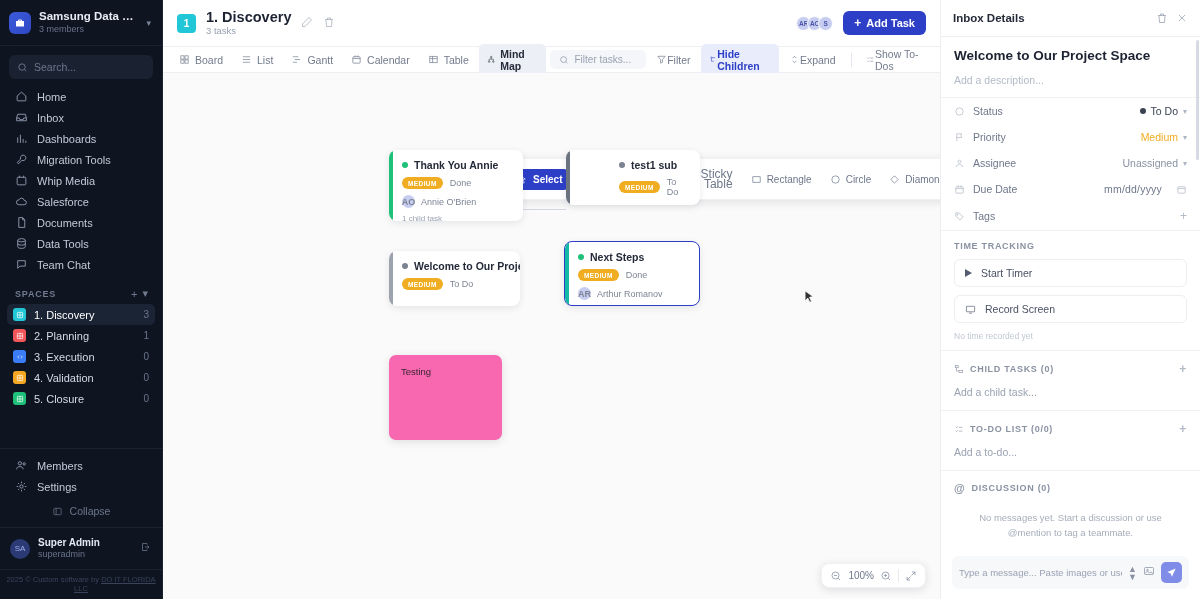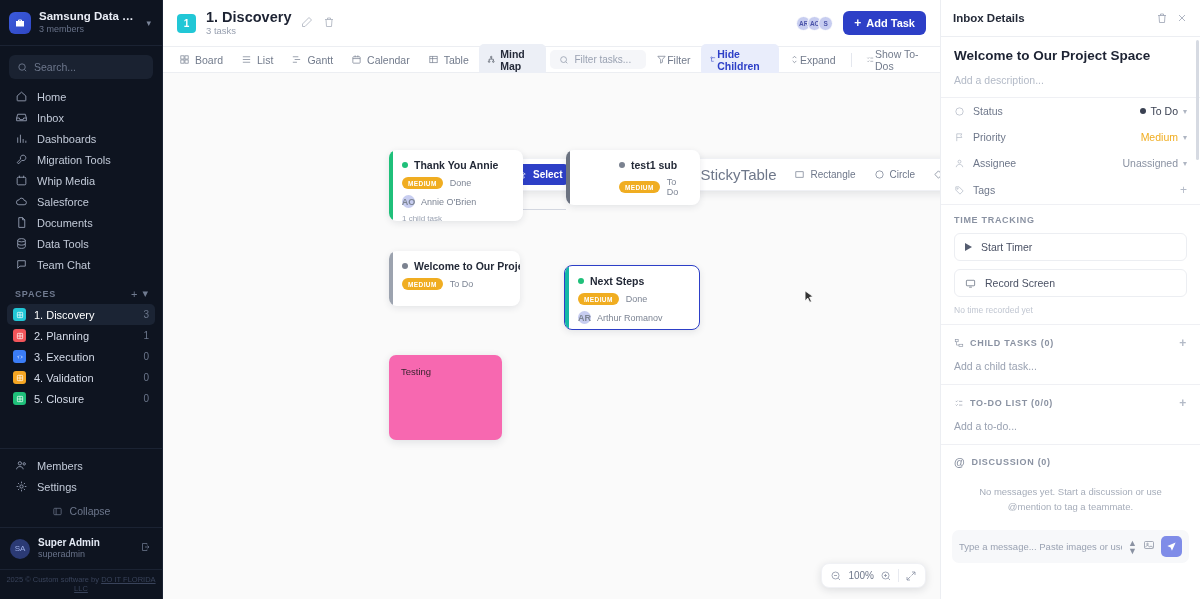--- a/index.html
+++ b/index.html
@@ -181,29 +181,29 @@
     display:flex; align-items:center; gap:2px; padding:5px 6px;
     border:1px solid #f0f1f5;
   }
   .tool {
     display:flex;align-items:center;gap:5px;
     padding:5px 8px;border-radius:6px;color:#6e778a;font-size:10px;cursor:pointer;
     white-space:nowrap;
   }
   .tool.active { background:#2d3fc7;color:#fff;font-weight:bold;}
   .tool svg { width:11px;height:11px;stroke:currentColor;fill:none;stroke-width:1.5;}
-  .tool .two { display:flex;flex-direction:row;line-height:10px;font-size:15px;text-align:right;}
+  .tool .two { display:flex;flex-direction:column;line-height:10px;font-size:12px;text-align:right;}
 
   .node {
     position:absolute; background:#fff; border-radius:8px;
     box-shadow: 0 2px 7px rgba(25,35,60,.10);
     overflow:hidden; cursor:pointer;
   }
   .node .accent { position:absolute; left:0; top:0; bottom:0; width:4px; }
-  .node.selected { border:1.6px solid #2d3fc7;margin-top:24px; }
+  .node.selected { border:1.6px solid #2d3fc7; }
   .node-body { padding:9px 11px 9px 13px; }
   .node-title { display:flex;align-items:center;gap:6px; margin-bottom:6px;}
   .dot { width:6px;height:6px;border-radius:50%;flex:0 0 6px;}
   .node-title span { font-size:10.5px;font-weight:bold;color:#242a38;white-space:nowrap;}
   .meta-row { display:flex;align-items:center;gap:7px;margin-bottom:6px;}
   .pill {
     background:#f0ad21;color:#fff;font-size:6.5px;font-weight:bold;
     padding:2.5px 6px;border-radius:8px;letter-spacing:.4px;
   }
   .meta-row .st { font-size:9px;color:#7d8594;}
@@ -802,20 +802,32 @@
             <circle cx="12" cy="8" r="3.2"></circle>
             <path d="M5 20c0-3.6 3.1-6 7-6s7 2.4 7 6"></path>
           </svg>
         <span class="prop-label">Assignee</span>
         <span class="prop-val muted">
           <span>Unassigned</span>
           <span class="chev">▾</span>
         </span>
       </div>
 
+      <div class="prop-row">
+        <svg viewBox="0 0 24 24">
+            <rect x="4" y="6" width="16" height="14" rx="1.5"></rect>
+            <path d="M4 10h16M9 3v4M15 3v4"></path>
+          </svg>
+        <span class="prop-label">Due Date</span>
+        <span class="date-ph">mm/dd/yyyy</span>
+        <svg viewBox="0 0 24 24" style="margin-left:6px">
+            <rect x="4" y="6" width="16" height="14" rx="1.5"></rect>
+            <path d="M4 10h16"></path>
+          </svg>
+      </div>
 
       <div class="prop-row">
         <svg viewBox="0 0 24 24">
             <path d="M4 11V4h7l9 9-7 7z"></path>
             <circle cx="8" cy="8" r="1.2"></circle>
           </svg>
         <span class="prop-label">Tags</span>
         <span class="plus-sm">+</span>
       </div>
 

